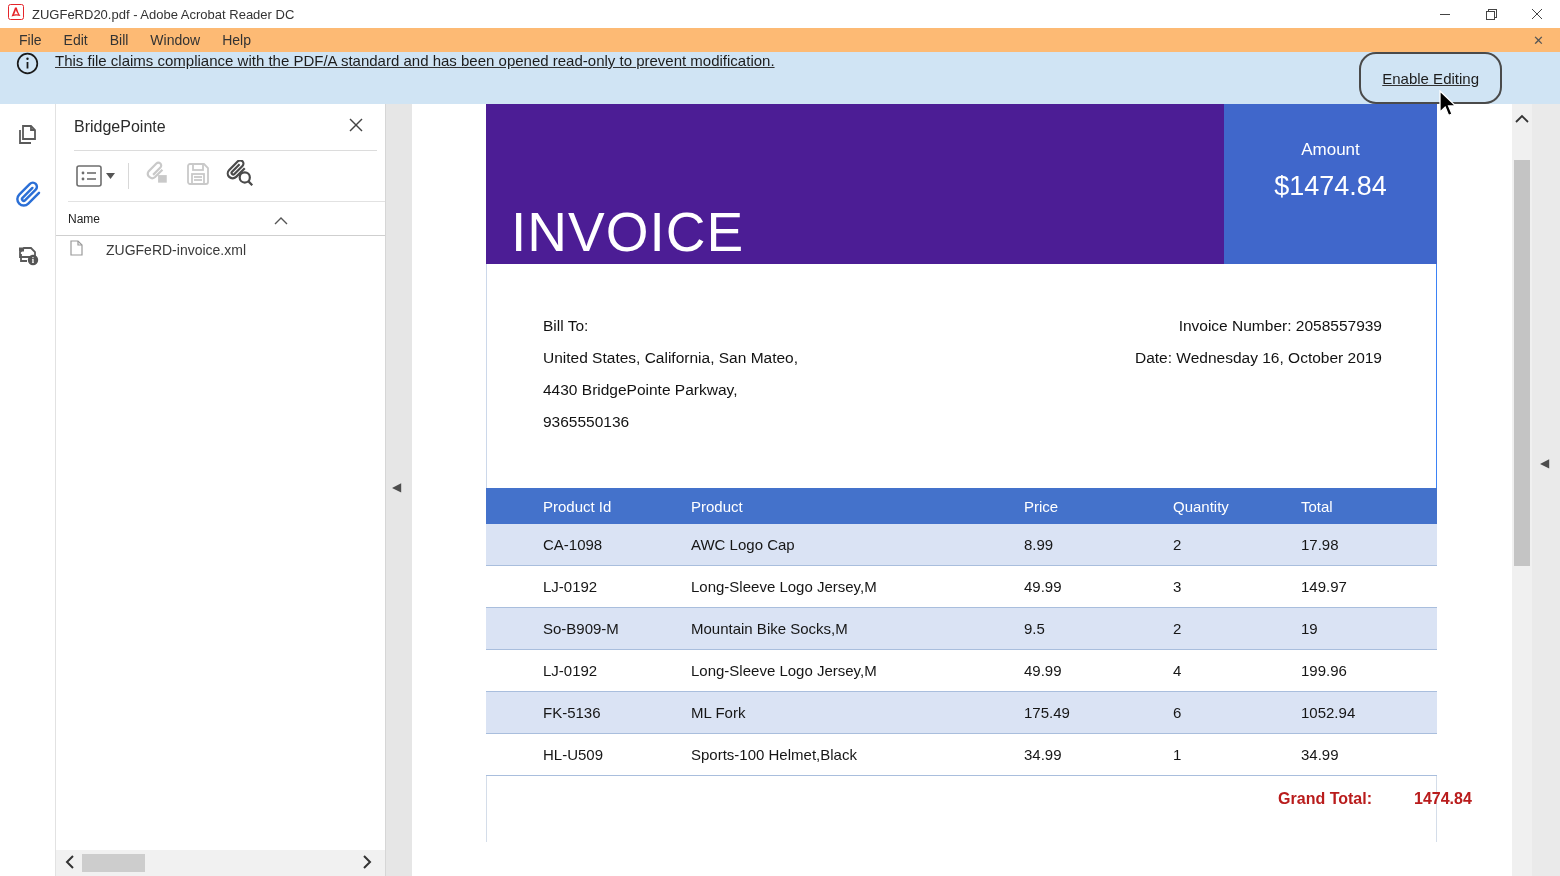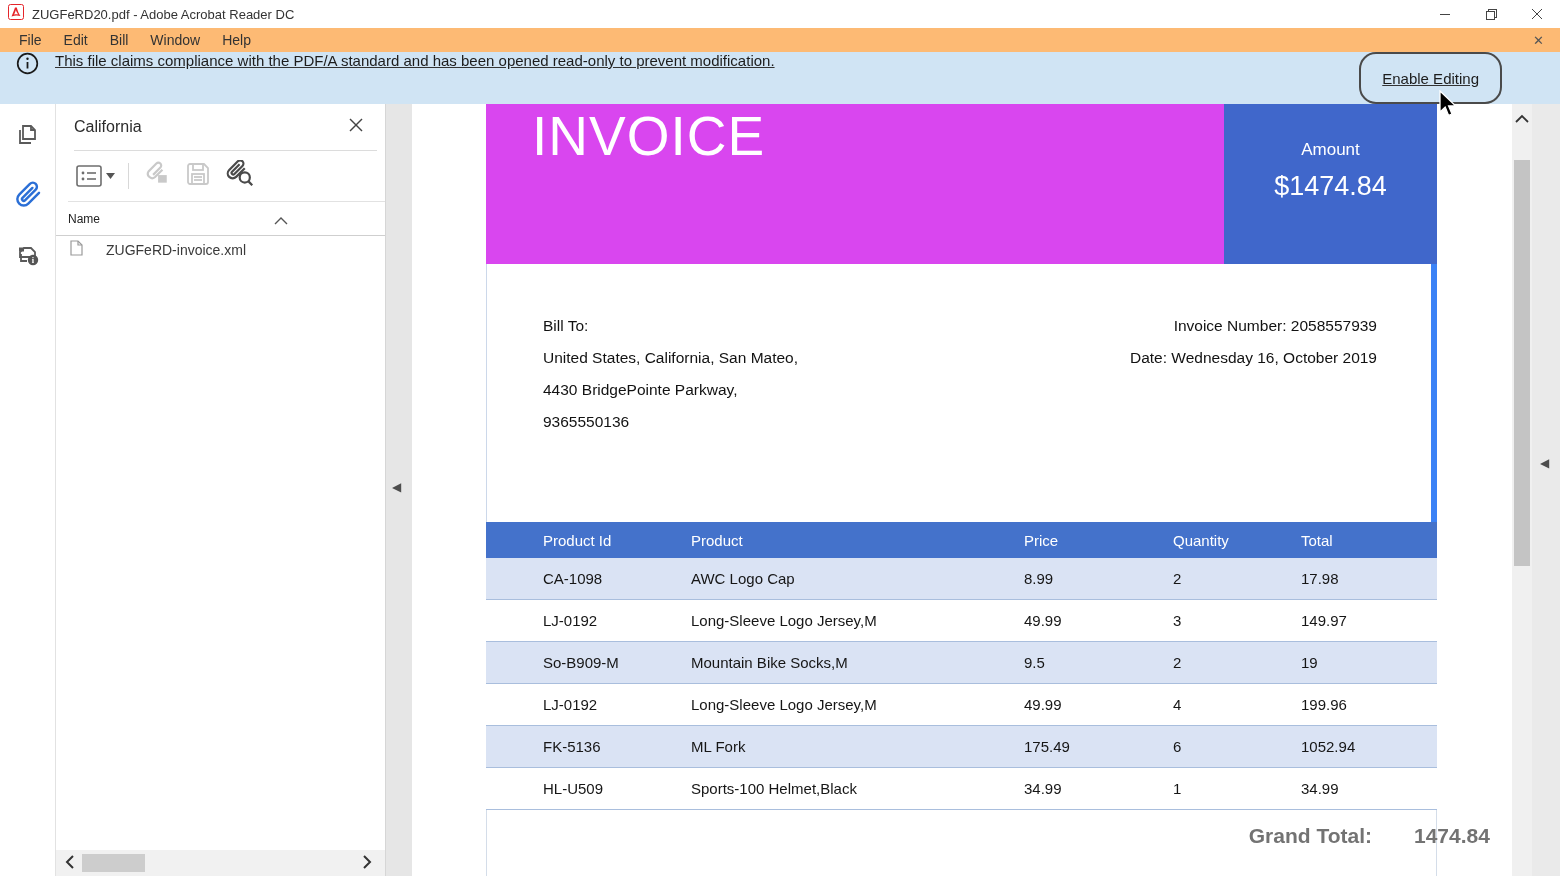--- a/index.html
+++ b/index.html
@@ -46,36 +46,36 @@
   .hs-arrow { position:absolute; top:5px; }
   .hs-left { left:9px; } .hs-right { right:13px; }
 
   .collapse-strip { width:26px; background:#e6e6e6; position:relative; }
   .cs-arrow { position:absolute; top:376px; left:6px; color:#4d4d4d; font-size:12px; }
 
   .docarea { flex:1; background:#fff; position:relative; overflow:hidden; }
   .page { position:absolute; left:74px; top:0; width:951px; height:772px; background:#fff; }
 
   .inv-header { height:160px; display:flex; }
-  .inv-header-left { flex:1; background:#d946ef; display:flex; align-items:flex-start; padding-left:46px; }
+  .inv-header-left { flex:1; background:#4c1d95; display:flex; align-items:flex-end; padding-left:25px; }
   .inv-title { color:#fff; font-size:55px; letter-spacing:1px; }
   .inv-header-right { width:213px; background:#4067cb; display:flex; flex-direction:column; align-items:center; justify-content:center; gap:11px; padding-bottom:26px; }
   .amt-label { color:#fff; font-size:17px; }
   .amt-value { color:#fff; font-size:27px; }
 
-  .inv-billto { height:258px; position:relative; border-left:1px solid #ccd8ea; border-right:6px solid #3b82f6; }
+  .inv-billto { height:224px; position:relative; border-left:1px solid #ccd8ea; border-right:1px solid #3b82f6; }
   .bt-left { position:absolute; left:56px; top:46px; font-size:15.5px; color:#121212; line-height:32px; }
   .bt-right { position:absolute; right:54px; top:46px; font-size:15.5px; color:#121212; line-height:32px; text-align:right; }
 
   .tbl-row { display:grid; grid-template-columns:148px 333px 149px 128px 1fr; padding-left:57px; align-items:center; }
   .tbl-head { height:36px; background:#4472cb; color:#ffffff; font-size:15px; }
   .tbl-data { height:42px; font-size:15px; color:#161616; background:#fff; border-bottom:1px solid #a9bedd; }
   .tbl-data.alt { background:#dae3f4; }
 
-  .inv-grand { height:66px; border-left:1px solid #d4dde9; border-right:1px solid #d4dde9; display:grid; grid-template-columns:148px 333px 149px 128px 1fr; padding-left:57px; padding-top:14px; font-size:21px; font-weight:bold; color:#737373;gap:28px; }
+  .inv-grand { height:66px; border-left:1px solid #d4dde9; border-right:1px solid #d4dde9; display:grid; grid-template-columns:148px 333px 149px 128px 1fr; padding-left:57px; padding-top:14px; font-size:16px; font-weight:bold; color:#b91c1c;gap:28px; }
   .gt-label { grid-column:1 / 5; text-align:right; padding-right:14px; }
 
   .vscroll { width:20px; background:#f0f0f0; position:relative; }
   .vs-up { position:absolute; top:5px; left:3px; }
   .vs-thumb { position:absolute; top:56px; left:2px; width:16px; height:406px; background:#c4c4c4; }
 
   .gutter { width:28px; background:#eaeaea; position:relative; }
   .gut-arrow { position:absolute; top:352px; left:8px; color:#4d4d4d; font-size:12px; }
 
   .cursor { position:absolute; left:1438px; top:90px; }
@@ -156,21 +156,21 @@
           <rect x="5" y="7.5" width="5" height="4" fill="#5a5a5a"></rect>
           <path d="M7 14 v7 h6" stroke="#5a5a5a" stroke-width="1.8"></path>
           <circle cx="19" cy="20" r="5.2" fill="#555"></circle>
           <text x="19" y="23.2" font-size="8.5" font-family="Liberation Serif,serif" font-weight="bold" fill="#fff" text-anchor="middle">i</text>
         </svg>
     </span>
   </div>
 
   <div class="attach-panel">
     <div class="ap-header">
-      <span class="ap-title">California</span>
+      <span class="ap-title">BridgePointe</span>
       <span class="ap-close">
         <svg width="14" height="14" viewBox="0 0 14 14" stroke="#444" stroke-width="1.4">
             <line x1="1" y1="1" x2="13" y2="13"></line>
             <line x1="13" y1="1" x2="1" y2="13"></line>
           </svg>
       </span>
     </div>
     <div class="ap-sep1"></div>
     <div class="ap-toolbar">
       <span style="display:flex;align-items:center;gap:4px;">

